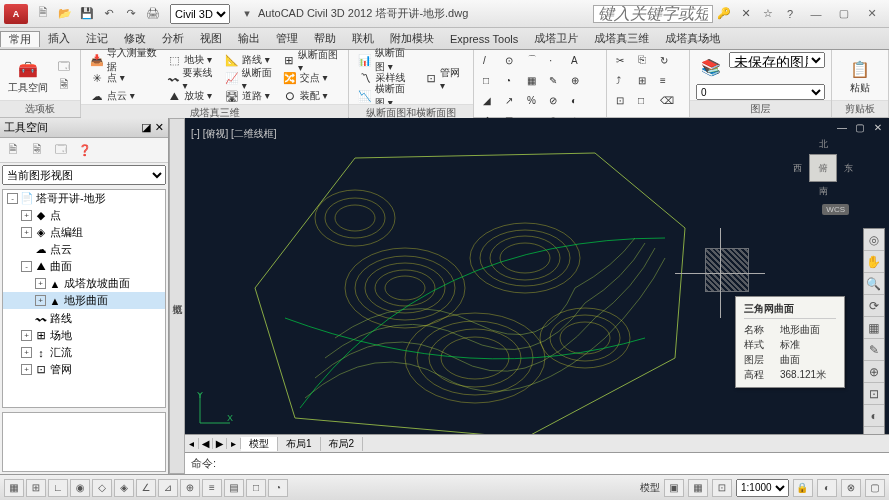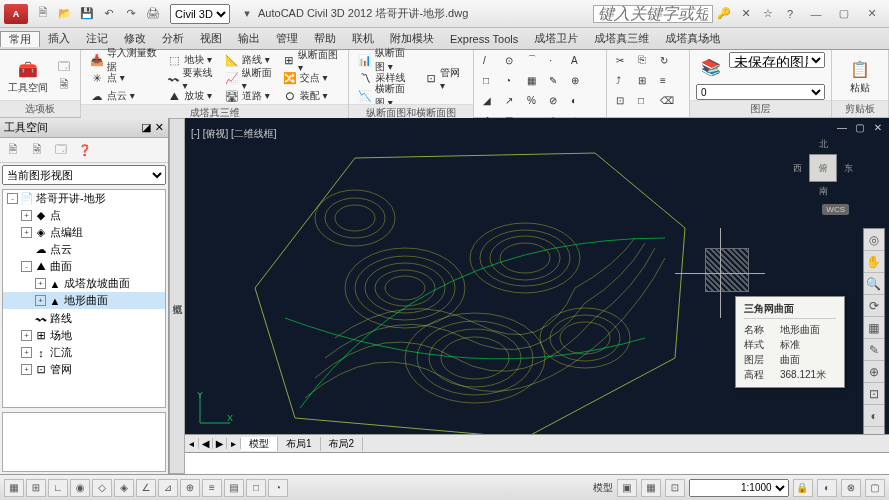--- a/index.html
+++ b/index.html
@@ -67,21 +67,21 @@
 .vp-tab-nav span { width: 14px; text-align: center; border-right: 1px solid #bbb; }
 .vp-tab { padding: 0 8px; border-right: 1px solid #bbb; }
 .vp-tab.active { background: #fff; }
 
 .cmd-line { position: absolute; left: 0; bottom: 0; right: 0; height: 22px; background: #fff; border-top: 1px solid #999; padding: 2px 6px; font-size: 11px; color: #333; display: flex; flex-direction: column; justify-content: center; }
 
 .status-bar { height: 26px; background: linear-gradient(#f0f0f0,#dcdcdc); border-top: 1px solid #999; display: flex; align-items: center; padding: 0 4px; font-size: 10px; color: #333; gap: 2px; }
 .status-coords { padding: 0 6px; border-right: 1px solid #bbb; }
 .status-btn { width: 20px; height: 18px; display: inline-flex; align-items: center; justify-content: center; border: 1px solid #bbb; background: #eee; font-size: 10px; color: #555; }
 .status-right { margin-left: auto; display: flex; align-items: center; gap: 4px; }
-.scale-combo { height: 18px; font-size: 10px; padding-left: 47px; }
+.scale-combo { height: 18px; font-size: 10px; }
 </style>
 </head>
 <body>
 
 <div class="title-bar">
   <span class="app-icon">A</span>
   <span class="qat-btn">🗎</span>
   <span class="qat-btn">📂</span>
   <span class="qat-btn">💾</span>
   <span class="qat-btn">↶</span>
@@ -488,20 +488,21 @@
             <span>▸</span>
           </div>
         <div id="tabs" style="display: flex;">
             <span class="vp-tab active">模型</span>
             <span class="vp-tab">布局1</span>
             <span class="vp-tab">布局2</span>
           </div>
       </div>
 
       <div class="cmd-line">
+        <div>命令:</div>
       </div>
     </div>
   </div>
 </div>
 
 <div class="status-bar">
   <span class="status-btn">▦</span>
   <span class="status-btn">⊞</span>
   <span class="status-btn">∟</span>
   <span class="status-btn">◉</span>

